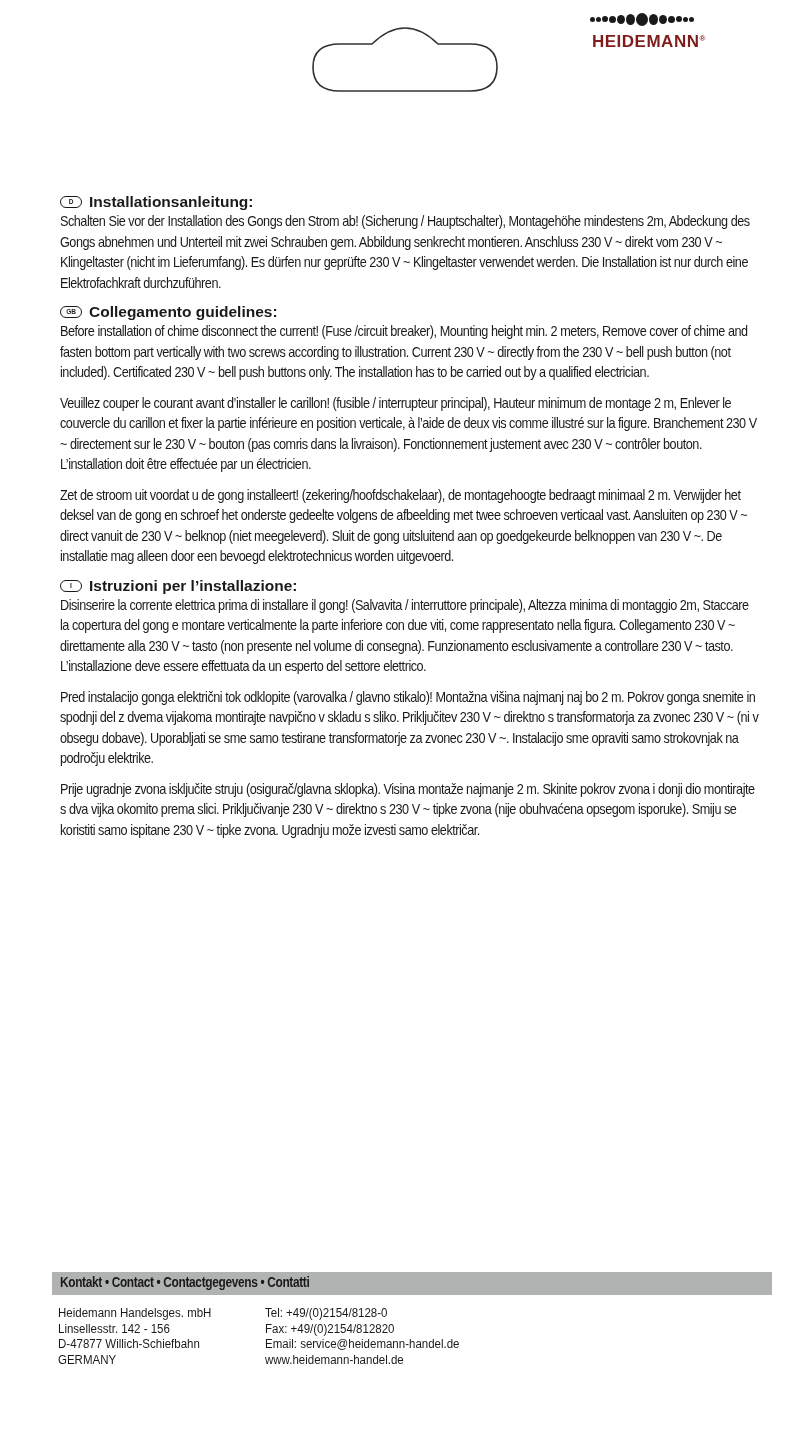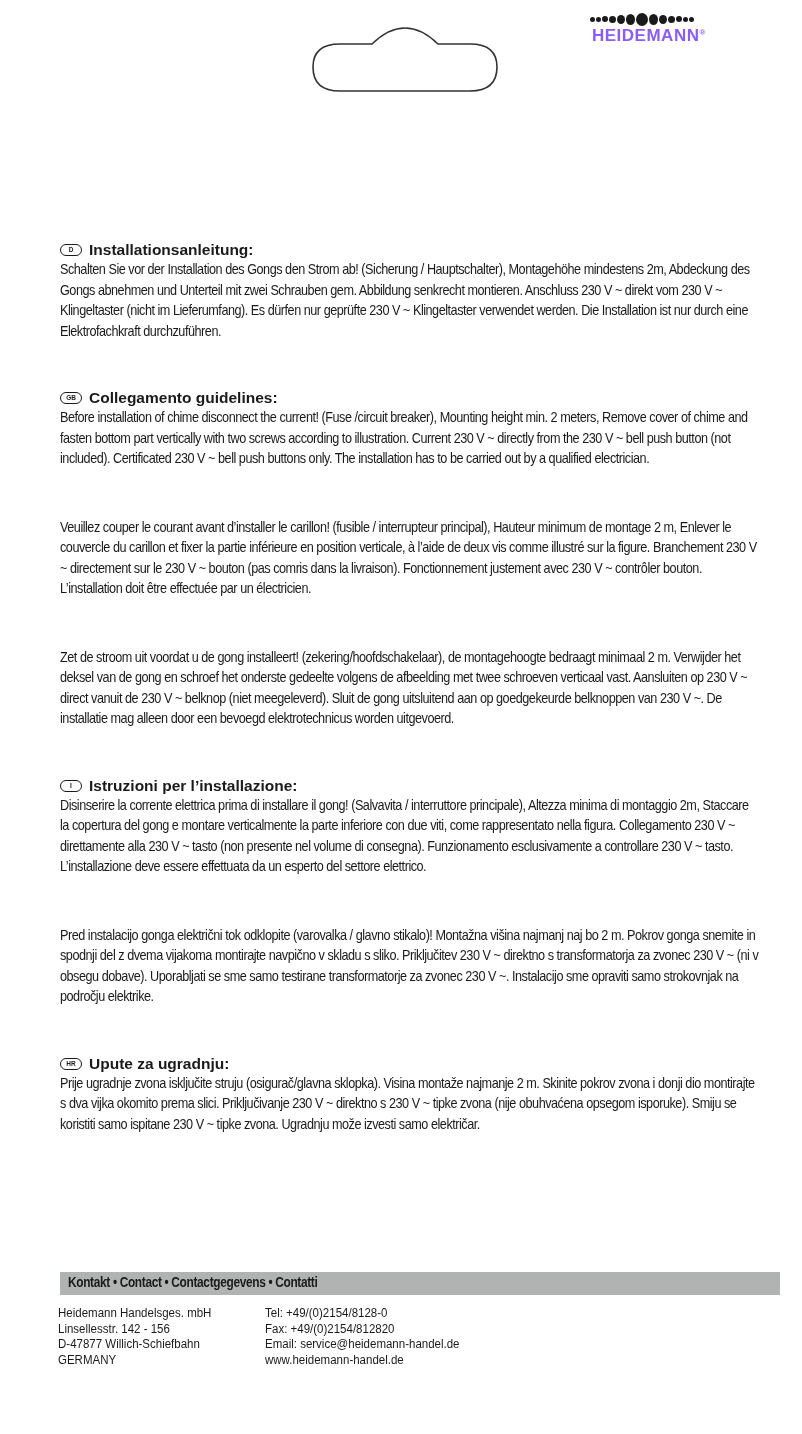--- a/index.html
+++ b/index.html
@@ -1,32 +1,32 @@
 <!DOCTYPE html>
 <html><head>
 <meta charset="utf-8">
 <style>
   html, body { margin: 0; padding: 0; background: #ffffff; }
   body { width: 802px; height: 1434px; position: relative; overflow: hidden; color: #1a1a1a; font-family: "Liberation Sans", sans-serif; }
 
   .logo { position: absolute; left: 588px; top: 12px; width: 200px; }
   .logo-dots { display: flex; align-items: center; gap: 1px; height: 14px; padding-left: 2px; }
   .logo-dots span { display: inline-block; background: #1a1a1a; border-radius: 50%; }
-  .logo-text { font-family: "Liberation Sans", sans-serif; font-weight: bold; font-size: 17px; letter-spacing: 0.5px; color: #8b5cf6; margin-top: 0px; padding-left: 4px; }
+  .logo-text { font-family: "Liberation Sans", sans-serif; font-weight: bold; font-size: 17px; letter-spacing: 0.5px; color: #7f1d1d; margin-top: 6px; padding-left: 4px; }
   .logo-text sup { font-size: 8px; vertical-align: top; position: relative; top: 2px; }
 
   .chime { position: absolute; left: 305px; top: 20px; width: 200px; height: 75px; }
 
   .content { position: absolute; left: 60px; top: 193px; width: 700px; }
-  .section { margin-bottom: 10px; margin-top: 48px; }
+  .section { margin-bottom: 10px; }
   .section-title { display: flex; align-items: center; font-weight: bold; font-size: 15.5px; line-height: 18px; height: 18px; }
   .badge { display: inline-flex; align-items: center; justify-content: center; height: 12px; min-width: 22px; padding: 0 2px; border: 1.5px solid #1a1a1a; border-radius: 7px; font-size: 6.5px; font-weight: bold; margin-right: 7px; box-sizing: border-box; letter-spacing: 0; }
   .section-body { font-family: "Liberation Sans", sans-serif; font-size: 14.4px; line-height: 20.5px; letter-spacing: -0.55px; transform: scaleX(0.88); transform-origin: left top; width: 795px; }
 
-  .contact-bar { position: absolute; left: 60px; top: 1272px; width: 720px; height: 23px; background: #b1b3b3; }
+  .contact-bar { position: absolute; left: 52px; top: 1272px; width: 720px; height: 23px; background: #b1b3b3; }
   .contact-bar-label { position: absolute; left: 8px; top: 2px; font-weight: bold; font-size: 14px; letter-spacing: -0.4px; transform: scaleX(0.85); transform-origin: left top; white-space: nowrap; }
 
   .contact-cols { position: absolute; top: 1306px; font-size: 12.5px; line-height: 15.5px; transform: scaleX(0.92); transform-origin: left top; white-space: nowrap; }
   .col-left { left: 58px; }
   .col-right { left: 265px; }
 </style>
 </head>
 <body>
 
 <div class="logo">
@@ -83,24 +83,20 @@
       <span>Istruzioni per l’installazione:</span>
     </div>
     <div class="section-body">Disinserire la corrente elettrica prima di installare il gong! (Salvavita / interruttore principale), Altezza minima di montaggio 2m, Staccare la copertura del gong e montare verticalmente la parte inferiore con due viti, come rappresentato nella figura. Collegamento 230 V ~ direttamente alla 230 V ~ tasto (non presente nel volume di consegna). Funzionamento esclusivamente a controllare 230 V ~ tasto. L’installazione deve essere effettuata da un esperto del settore elettrico.</div>
   </div>
 
   <div class="section">
     <div class="section-body">Pred instalacijo gonga električni tok odklopite (varovalka / glavno stikalo)! Montažna višina najmanj naj bo 2 m. Pokrov gonga snemite in spodnji del z dvema vijakoma montirajte navpično v skladu s sliko. Priključitev 230 V ~ direktno s transformatorja za zvonec 230 V ~ (ni v obsegu dobave). Uporabljati se sme samo testirane transformatorje za zvonec 230 V ~. Instalacijo sme opraviti samo strokovnjak na področju elektrike.</div>
   </div>
 
   <div class="section">
-    <div class="section-title">
-      <span class="badge">HR</span>
-      <span>Upute za ugradnju:</span>
-    </div>
     <div class="section-body">Prije ugradnje zvona isključite struju (osigurač/glavna sklopka). Visina montaže najmanje 2 m. Skinite pokrov zvona i donji dio montirajte s dva vijka okomito prema slici. Priključivanje 230 V ~ direktno s 230 V ~ tipke zvona (nije obuhvaćena opsegom isporuke). Smiju se koristiti samo ispitane 230 V ~ tipke zvona. Ugradnju može izvesti samo električar.</div>
   </div>
 </div>
 
 <div class="contact-bar">
   <span class="contact-bar-label">Kontakt • Contact • Contactgegevens • Contatti</span>
 </div>
 
 <div class="contact-cols col-left">
   <div>Heidemann Handelsges. mbH</div>

